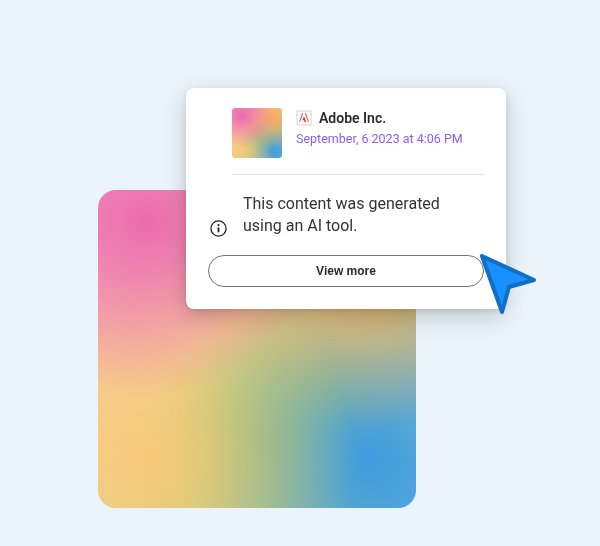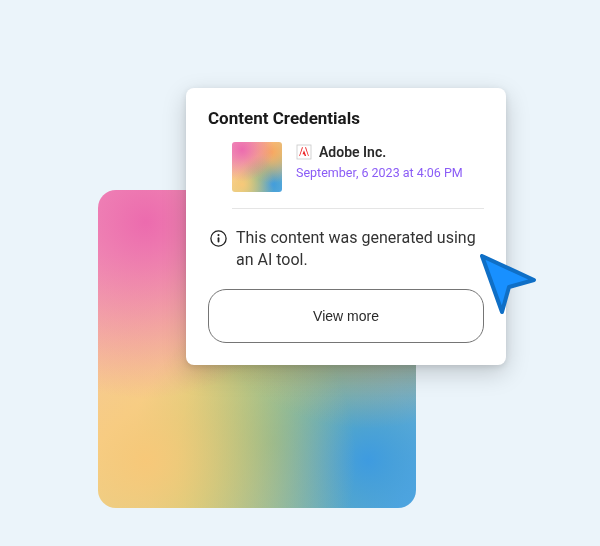--- a/index.html
+++ b/index.html
@@ -87,61 +87,60 @@
       font-size: 14px;
       font-weight: 600;
       color: #2a2a2a;
     }
     .date-text {
       font-size: 12.5px;
       color: #8b5cf6;
     }
     .info-row {
       display: flex;
-      align-items: flex-start;
-      gap: 9px;
+      align-items: flex-end;
+      gap: 16px;
       padding: 18px 2px 18px 2px;
     }
     .info-icon {
       width: 17px;
       height: 17px;
       flex-shrink: 0;
       margin-top: 3px;
     }
     .info-text {
       font-size: 16px;
       line-height: 1.38;
       color: #333333;
     }
     .view-more-btn {
       width: 100%;
-      height: 54px;
+      height: 32px;
       border: 1.5px solid #757575;
       border-radius: 18px;
       background: transparent;
-      font-size: 14px;
-      font-weight: 400;
+      font-size: 12px;
+      font-weight: 700;
       color: #2a2a2a;
       cursor: pointer;
     }
     .cursor {
       position: absolute;
       left: 472px;
       top: 250px;
       width: 72px;
       height: 72px;
     }
   </style>
 </head>
 <body>
 
 <div class="gradient-image"></div>
 
 <div class="panel">
-  <div class="panel-title">Content Credentials</div>
 
   <div class="header-row">
     <div class="thumb"></div>
     <div class="producer-col">
       <div class="producer-row">
         <span class="adobe-logo">
           <svg viewBox="0 0 16 16" width="16" height="16">
             <rect x="1" y="1" width="14" height="14" fill="#ffffff" stroke="#c8c8c8" stroke-width="0.8"></rect>
             <path d="M3.2 12 L6.0 3.3 L7.0 3.3 L3.9 12 Z" fill="#ED2224"></path>
             <path d="M12.8 12 L10.0 3.3 L9.0 3.3 L12.1 12 Z" fill="#ED2224"></path>

